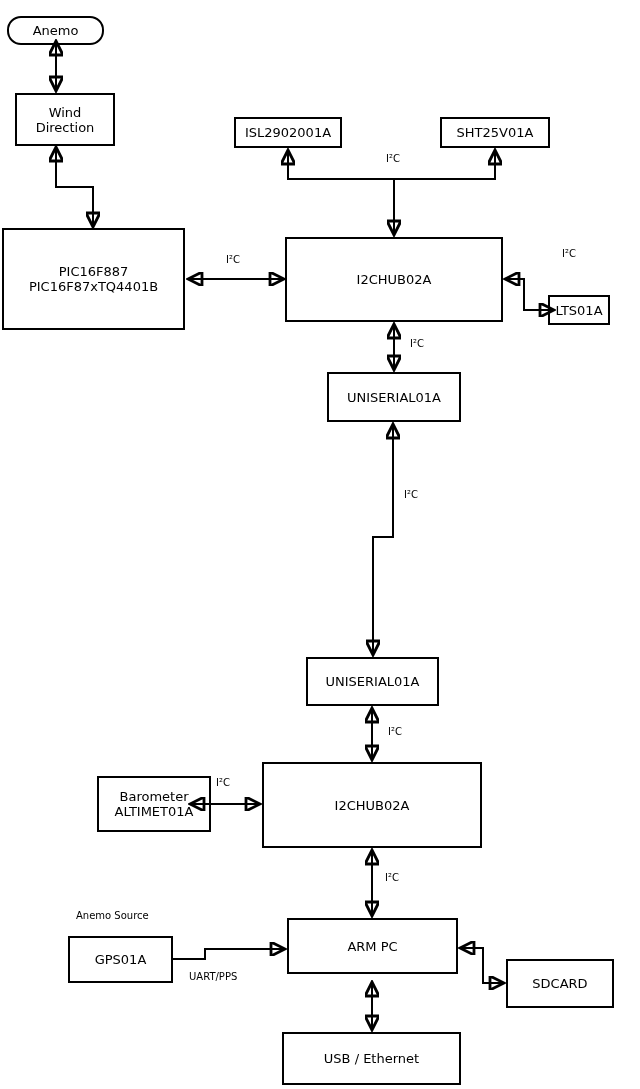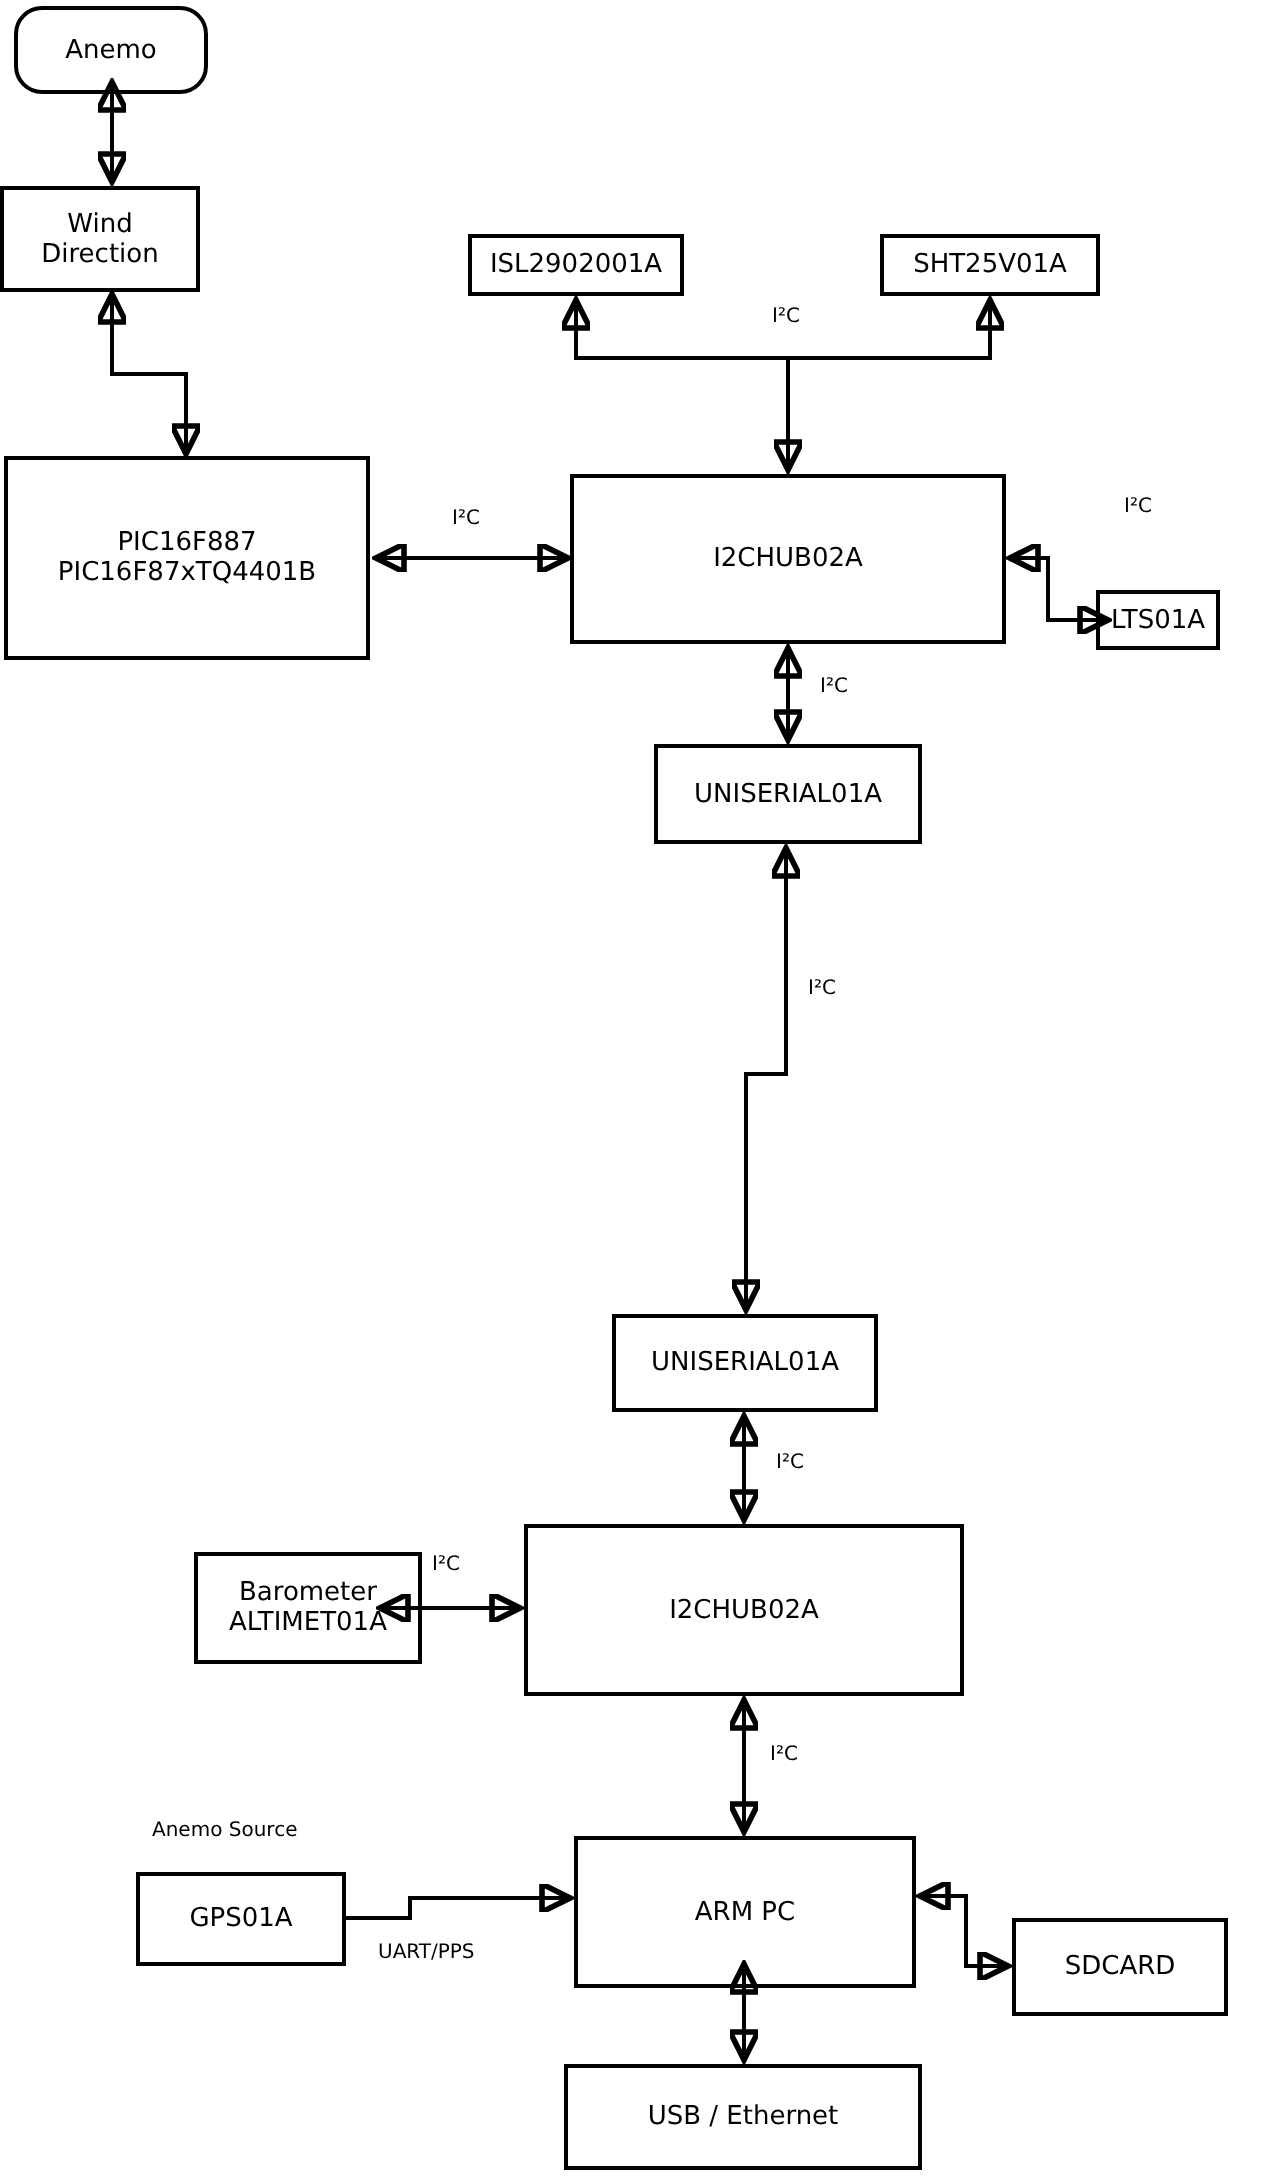--- a/index.html
+++ b/index.html
@@ -75,25 +75,25 @@
     <path d="M 394,324 L 394,370" marker-start="url(#arrS)" marker-end="url(#arrE)"></path>
     <path d="M 393,424 L 393,537 L 373,537 L 373,655" marker-start="url(#arrS)" marker-end="url(#arrE)"></path>
     <path d="M 372,708 L 372,760" marker-start="url(#arrS)" marker-end="url(#arrE)"></path>
     <path d="M 190,804 L 260,804" marker-start="url(#arrS)" marker-end="url(#arrE)"></path>
     <path d="M 372,850 L 372,916" marker-start="url(#arrS)" marker-end="url(#arrE)"></path>
     <path d="M 173,959 L 205,959 L 205,949 L 285,949" marker-end="url(#arrE)"></path>
     <path d="M 460,948 L 483,948 L 483,983 L 504,983" marker-start="url(#arrS)" marker-end="url(#arrE)"></path>
     <path d="M 372,982 L 372,1030" marker-start="url(#arrS)" marker-end="url(#arrE)"></path>
   </svg>
 
-  <div class="box" style="left:7px; top:3px; width:97px; height:44px;border-radius:14px;">
+  <div class="box" style="left:7px; top:16px; width:97px; height:29px;border-radius:14px;">
     <span>Anemo</span>
   </div>
 
-  <div class="box" style="left:0; top:93px; width:100px; height:53px;">
+  <div class="box" style="left:15px; top:93px; width:100px; height:53px;">
     <div>Wind</div>
     <div>Direction</div>
   </div>
 
   <div class="box" style="left:2px; top:228px; width:183px; height:102px;">
     <div>PIC16F887</div>
     <div>PIC16F87xTQ4401B</div>
   </div>
 
   <div class="box" style="left:234px; top:117px; width:108px; height:31px;">
@@ -126,21 +126,21 @@
 
   <div class="box" style="left:74px; top:776px; width:114px; height:56px;margin-left:23px;">
     <div>Barometer</div>
     <div>ALTIMET01A</div>
   </div>
 
   <div class="box" style="left:68px; top:936px; width:105px; height:47px;">
     <span>GPS01A</span>
   </div>
 
-  <div class="box" style="left:287px; top:918px; width:171px; height:76px;">
+  <div class="box" style="left:287px; top:918px; width:171px; height:56px;">
     <span>ARM PC</span>
   </div>
 
   <div class="box" style="left:282px; top:1032px; width:179px; height:53px;">
     <span>USB / Ethernet</span>
   </div>
 
   <div class="box" style="left:506px; top:959px; width:108px; height:49px;">
     <span>SDCARD</span>
   </div>

